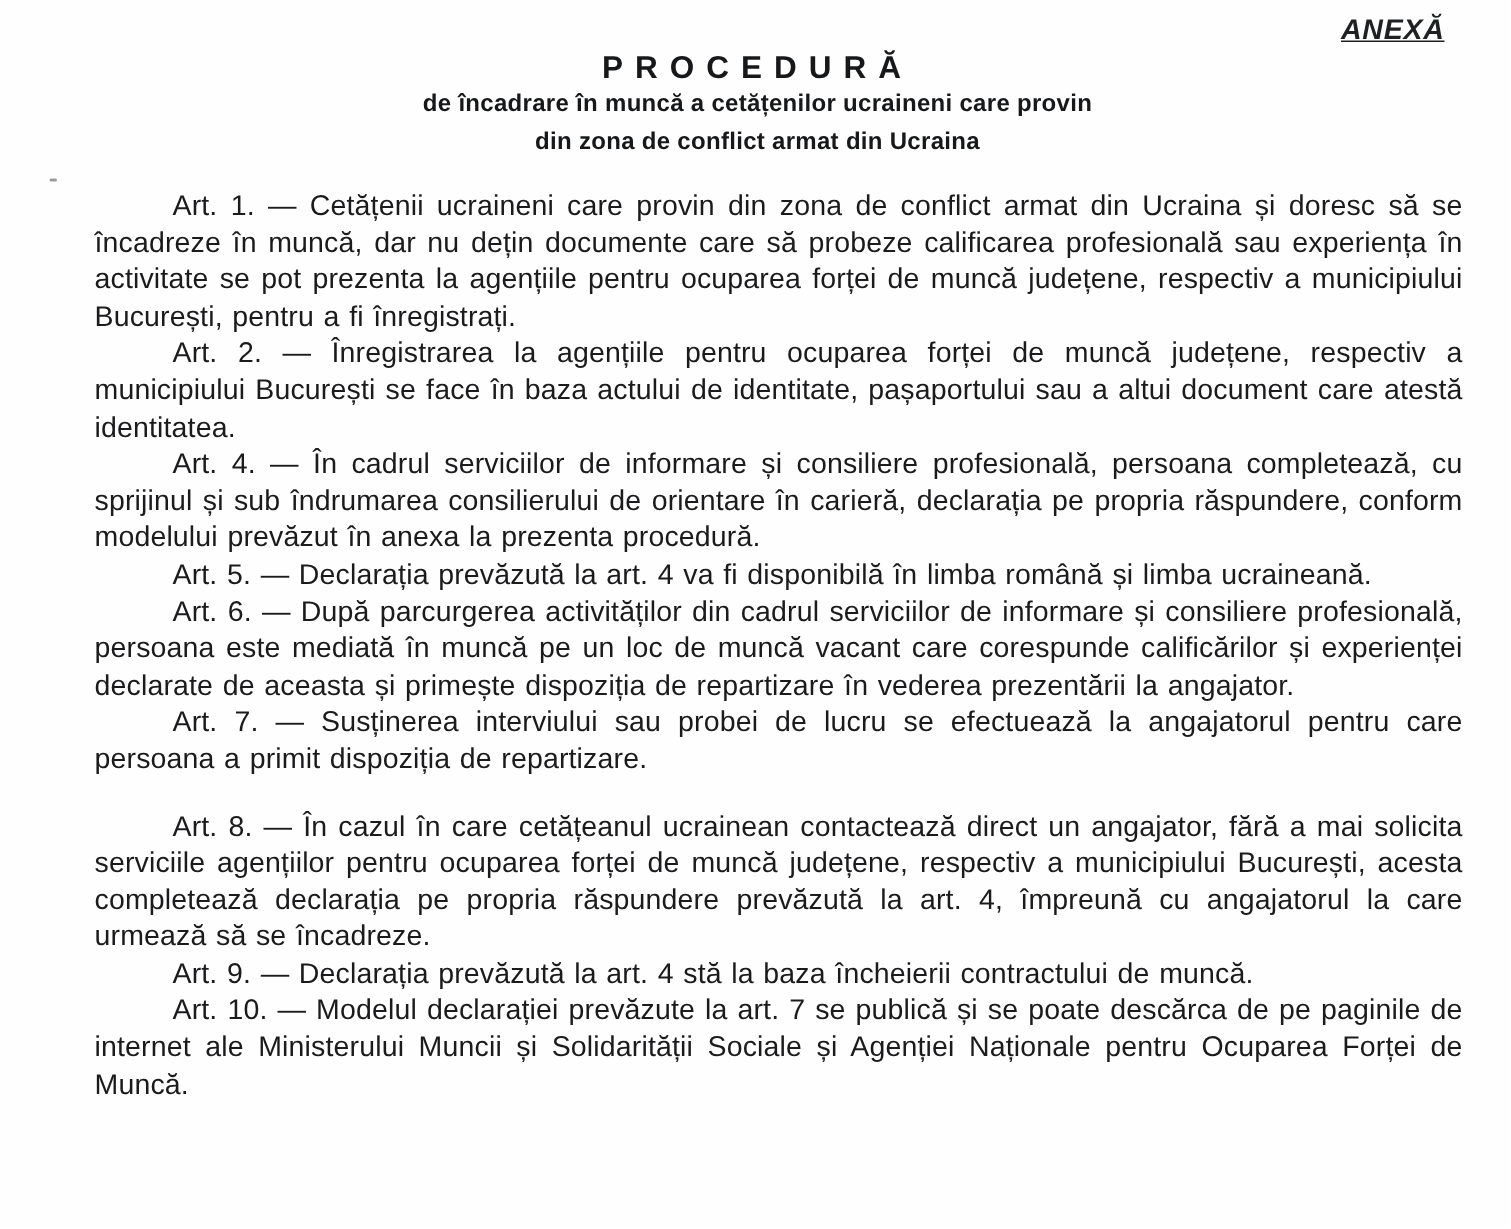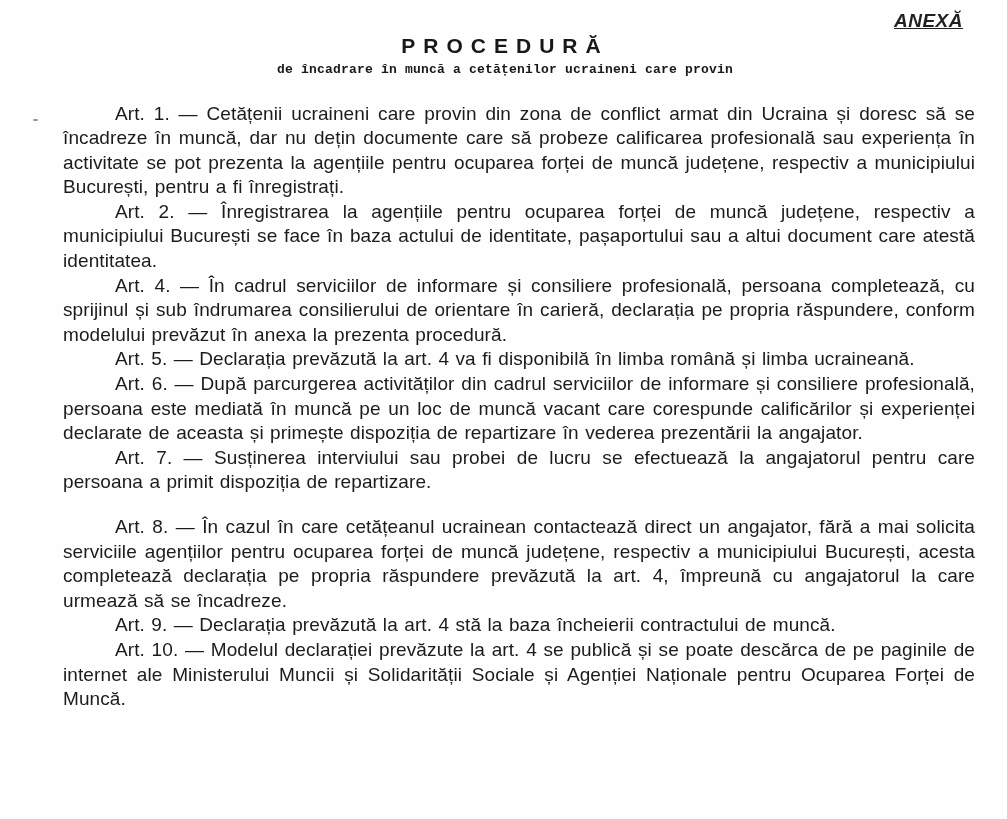--- a/index.html
+++ b/index.html
@@ -34,24 +34,23 @@
     text-align: center;
     font-weight: bold;
     color: #17181a;
   }
   .main-title {
     font-size: 21px;
     letter-spacing: 8px;
     line-height: 24px;
   }
   .subtitle {
-    font-size: 13px;
+    font-size: 16px;
     line-height: 24.5px;
     letter-spacing: 0.2px;
-    font-family: Liberation Mono, monospace;
   }
   .doc-body {
     margin-top: 19px;
     margin-left: 28px;
   }
   .article {
     font-size: 19px;
     line-height: 24.6px;
     text-align: justify;
     text-indent: 52px;
@@ -74,28 +73,29 @@
 </style>
 </head>
 <body>
 
 <div class="page">
   <div class="annotation">ANEXĂ</div>
 
   <div class="title-block">
     <div class="main-title">PROCEDURĂ</div>
     <div class="subtitle">de încadrare în muncă a cetățenilor ucraineni care provin</div>
+    <div class="subtitle">din zona de conflict armat din Ucraina</div>
   </div>
 
   <div class="doc-body">
     <p class="article">Art. 1. — Cetățenii ucraineni care provin din zona de conflict armat din Ucraina și doresc să se încadreze în muncă, dar nu dețin documente care să probeze calificarea profesională sau experiența în activitate se pot prezenta la agențiile pentru ocuparea forței de muncă județene, respectiv a municipiului București, pentru a fi înregistrați.</p>
     <p class="article">Art. 2. — Înregistrarea la agențiile pentru ocuparea forței de muncă județene, respectiv a municipiului București se face în baza actului de identitate, pașaportului sau a altui document care atestă identitatea.</p>
     <p class="article">Art. 4. — În cadrul serviciilor de informare și consiliere profesională, persoana completează, cu sprijinul și sub îndrumarea consilierului de orientare în carieră, declarația pe propria răspundere, conform modelului prevăzut în anexa la prezenta procedură.</p>
     <p class="article">Art. 5. — Declarația prevăzută la art. 4 va fi disponibilă în limba română și limba ucraineană.</p>
     <p class="article">Art. 6. — După parcurgerea activităților din cadrul serviciilor de informare și consiliere profesională, persoana este mediată în muncă pe un loc de muncă vacant care corespunde calificărilor și experienței declarate de aceasta și primește dispoziția de repartizare în vederea prezentării la angajator.</p>
     <p class="article">Art. 7. — Susținerea interviului sau probei de lucru se efectuează la angajatorul pentru care persoana a primit dispoziția de repartizare.</p>
     <p class="article section-gap">Art. 8. — În cazul în care cetățeanul ucrainean contactează direct un angajator, fără a mai solicita serviciile agențiilor pentru ocuparea forței de muncă județene, respectiv a municipiului București, acesta completează declarația pe propria răspundere prevăzută la art. 4, împreună cu angajatorul la care urmează să se încadreze.</p>
     <p class="article">Art. 9. — Declarația prevăzută la art. 4 stă la baza încheierii contractului de muncă.</p>
-    <p class="article">Art. 10. — Modelul declarației prevăzute la art. 4 se publică și se poate descărca de pe paginile de internet ale Ministerului Muncii și Solidarității Sociale și Agenției Naționale pentru Ocuparea Forței de Muncă.</p>
+    <p class="article">Art. 10. — Modelul declarației prevăzute la art. 7 se publică și se poate descărca de pe paginile de internet ale Ministerului Muncii și Solidarității Sociale și Agenției Naționale pentru Ocuparea Forței de Muncă.</p>
   </div>
 
   <div class="speck"></div>
 </div>
 
 </body></html>

